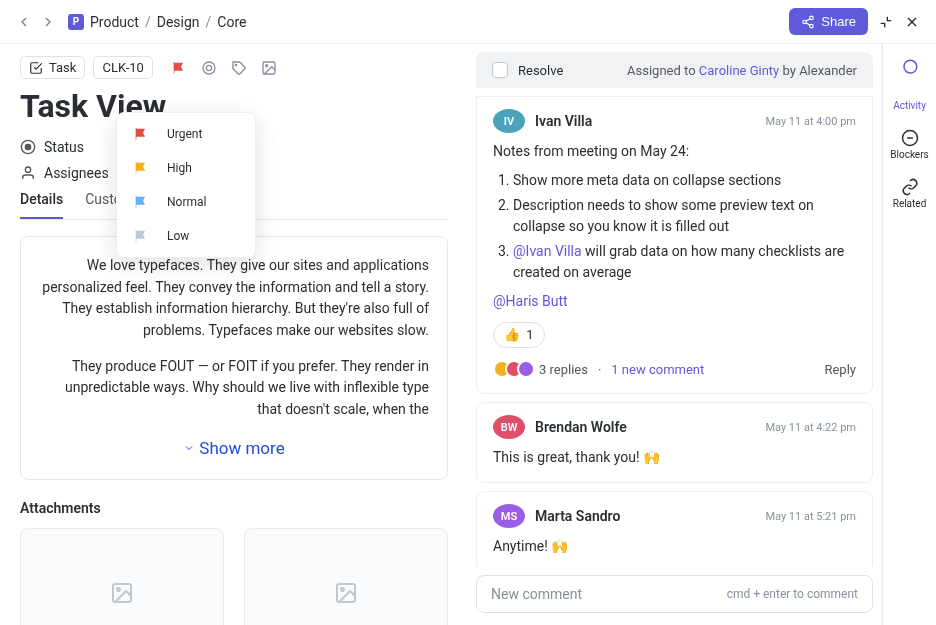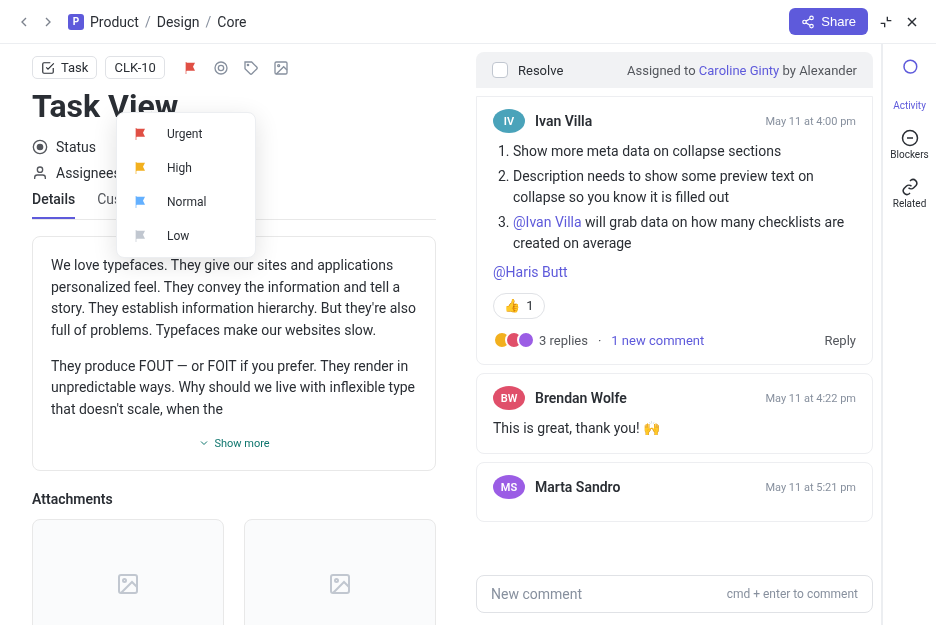--- a/index.html
+++ b/index.html
@@ -8,41 +8,41 @@
 .nav-arrows { display: flex; gap: 8px; margin-right: 12px; }
 .nav-arrow { width: 16px; height: 16px; color: #7c828d; cursor: pointer; display: flex; align-items: center; justify-content: center; }
 .breadcrumb { display: flex; align-items: center; gap: 6px; font-size: 14px; color: #2a2e34; }
 .crumb-proj { width: 16px; height: 16px; background: #5e5adb; border-radius: 3px; display: flex; align-items: center; justify-content: center; color: #fff; font-size: 10px; font-weight: 700; }
 .crumb-sep { color: #87909e; }
 .topbar-right { margin-left: auto; display: flex; align-items: center; gap: 10px; }
 .share-btn { background: #5e5adb; color: #fff; border: none; border-radius: 6px; padding: 6px 12px; font-size: 13px; display: flex; align-items: center; gap: 6px; cursor: pointer; }
 .share-icon { width: 14px; height: 14px; }
 .win-icon { width: 16px; height: 16px; color: #2a2e34; cursor: pointer; }
 .main { display: flex; height: calc(100% - 44px); }
-.left-pane { flex: 0 0 468px; padding: 12px 32px; overflow: hidden; position: relative; }
+.left-pane { flex: 0 0 468px; padding: 12px 20px; overflow: hidden; position: relative; }
 .right-pane { flex: 1; padding: 0 0 0 0; background: #fff; display: flex; flex-direction: column; border-right: 1px solid #eceef1; }
 .side-rail { flex: 0 0 54px; border-left: 1px solid #eceef1; padding-top: 8px; display: flex; flex-direction: column; align-items: center; gap: 6px; }
 .rail-item { display: flex; flex-direction: column; align-items: center; gap: 2px; padding: 6px 0; width: 100%; cursor: pointer; font-size: 10px; color: #2a2e34; }
 .rail-item.active { color: #5e5adb; gap: 24px; }
 .rail-item svg { width: 18px; height: 18px; }
 .toolbar { display: flex; align-items: center; gap: 8px; margin-bottom: 8px; }
 .chip { border: 1px solid #e0e2e6; border-radius: 5px; padding: 3px 8px; font-size: 13px; display: flex; align-items: center; gap: 6px; color: #2a2e34; }
 .chip svg { width: 14px; height: 14px; }
 .tool-icons { display: flex; gap: 14px; margin-left: 10px; color: #87909e; }
 .tool-icons .ticon { width: 16px; height: 16px; cursor: pointer; }
 .flag-red { color: #e04f44; }
 .page-title { font-size: 32px; font-weight: 700; margin-bottom: 14px; }
 .meta-row { display: flex; align-items: center; gap: 8px; color: #2a2e34; font-size: 14px; margin-bottom: 10px; }
 .meta-row svg { width: 16px; height: 16px; color: #54575d; }
 .tabs { display: flex; gap: 22px; border-bottom: 1px solid #e8e8e8; margin-top: 6px; margin-bottom: 16px; }
 .tab { padding: 0 0 10px 0; color: #54575d; cursor: pointer; font-size: 14px; }
 .tab.active { color: #2a2e34; border-bottom: 2px solid #5e5adb; font-weight: 500; }
 .desc-card { border: 1px solid #e8e8e8; border-radius: 8px; padding: 18px; font-size: 14px; line-height: 1.55; color: #2a2e34; }
-.desc-card p { margin-bottom: 14px; }
-.show-more { text-align: center; color: #0f766e; cursor: pointer; font-size: 11px; display: flex; justify-content: center; align-items: center; gap: 4px; margin-top: 8px; }
+.desc-card p { margin-bottom: 14px; text-align: right; }
+.show-more { text-align: center; color: #1d4ed8; cursor: pointer; font-size: 17px; display: flex; justify-content: center; align-items: center; gap: 4px; margin-top: 8px; }
 .attachments-title { font-weight: 600; margin: 20px 0 12px; font-size: 14px; }
 .attach-grid { display: flex; gap: 20px; }
 .attach-card { width: 208px; height: 130px; border: 1px solid #e8e8e8; border-radius: 8px; background: #fafbfc; display: flex; align-items: center; justify-content: center; color: #c1c7d0; }
 .attach-card svg { width: 24px; height: 24px; }
 
 .priority-menu { position: absolute; top: 68px; left: 116px; width: 140px; background: #fff; border: 1px solid #eceef1; border-radius: 8px; box-shadow: 0 6px 24px rgba(0,0,0,.12); padding: 4px 0; z-index: 50; }
 .priority-item { display: flex; align-items: center; gap: 18px; padding: 9px 16px; font-size: 12px; cursor: pointer; }
 .pflag { width: 16px; height: 16px; }
 
 .resolve-bar { display: flex; align-items: center; background: #f1f2f4; padding: 10px 16px; border-radius: 8px 8px 0 0; margin: 8px 8px 0 8px; font-size: 13px; }
@@ -242,20 +242,21 @@
 
     <div class="comments">
 
       <div class="comment">
         <div class="chead">
           <div class="avatar" style="background:#4aa3ba">IV</div>
           <div class="author">Ivan Villa</div>
           <div class="ctime">May 11 at 4:00 pm</div>
         </div>
         <div class="cbody">
+          <div>Notes from meeting on May 24:</div>
           <ol>
             <li>Show more meta data on collapse sections</li>
             <li>Description needs to show some preview text on collapse so you know it is filled out</li>
             <li><span class="mention">@Ivan Villa</span><span> will grab data on how many checklists are created on average</span></li>
           </ol>
           <div><span class="mention">@Haris Butt</span></div>
           <div class="react-chip">
             <span>👍</span>
             <span>1</span>
           </div>
@@ -281,20 +282,21 @@
         </div>
         <div class="cbody">This is great, thank you! 🙌</div>
       </div>
 
       <div class="comment standalone">
         <div class="chead">
           <div class="avatar" style="background:#9b5de5">MS</div>
           <div class="author">Marta Sandro</div>
           <div class="ctime">May 11 at 5:21 pm</div>
         </div>
+        <div class="cbody">Anytime! 🙌</div>
       </div>
     </div>
 
     <div class="composer">
       <span>New comment</span>
       <span class="composer-hint">cmd + enter to comment</span>
     </div>
   </div>
 
   <div class="side-rail">

